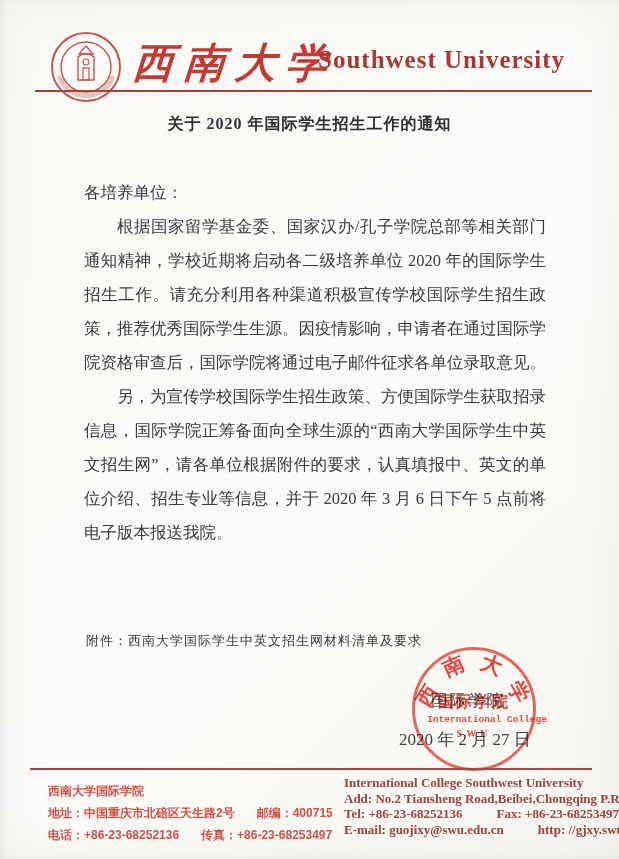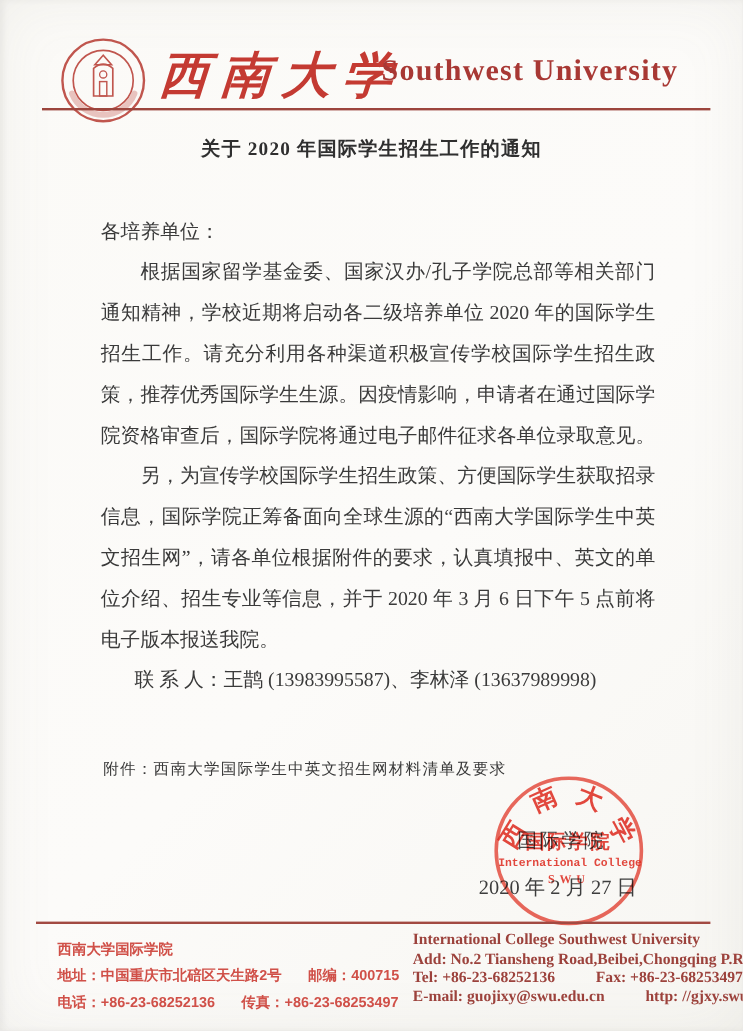--- a/index.html
+++ b/index.html
@@ -51,21 +51,21 @@
     position:absolute;left:412px;top:647px;width:118px;height:118px;
     border:3.5px solid rgba(230,55,40,.75);border-radius:50%;
     mix-blend-mode:multiply;filter:blur(.2px);
   }
   .stamp span{position:absolute;color:rgba(228,48,36,.88);font-weight:bold;}
   .stamp .rim0{left:2px;top:32px;font-size:21px;transform:rotate(-58deg);}
   .stamp .rim1{left:28px;top:2px;font-size:21px;transform:rotate(-24deg);}
   .stamp .rim2{left:66px;top:1px;font-size:21px;transform:rotate(22deg);}
   .stamp .rim3{left:93px;top:28px;font-size:21px;transform:rotate(62deg);}
   .stamp .c1{left:0;top:42px;width:118px;text-align:center;font-size:16px;letter-spacing:2px;}
-  .stamp .c2{left:0;top:64px;width:120px;text-align:center;font-size:9.5px;font-family:"Liberation Mono","DejaVu Sans Mono",monospace;letter-spacing:0;}
+  .stamp .c2{left:12px;top:64px;width:120px;text-align:center;font-size:9.5px;font-family:"Liberation Mono","DejaVu Sans Mono",monospace;letter-spacing:0;}
   .stamp .c3{left:0;top:78px;width:118px;text-align:center;font-size:10px;letter-spacing:4px;}
   
   .footer-rule{position:absolute;left:30px;top:768px;width:562px;height:2px;background:#a24a42;}
   .footer-left{
     position:absolute;left:48px;top:780px;width:280px;
     font-family:"Liberation Sans","DejaVu Sans",sans-serif;
     font-size:12px;line-height:22px;color:#d05048;font-weight:bold;
   }
   .footer-left .row{display:flex;gap:22px;white-space:nowrap;}
   .footer-right{
@@ -91,21 +91,20 @@
   <div class="cn-name">西南大学</div>
   <div class="en-name">Southwest University</div>
   <div class="header-rule"></div>
 
   <div class="doc-title">关于 2020 年国际学生招生工作的通知</div>
 
   <div class="body-text">
     <p class="para salutation">各培养单位：</p>
     <p class="para">根据国家留学基金委、国家汉办/孔子学院总部等相关部门通知精神，学校近期将启动各二级培养单位 2020 年的国际学生招生工作。请充分利用各种渠道积极宣传学校国际学生招生政策，推荐优秀国际学生生源。因疫情影响，申请者在通过国际学院资格审查后，国际学院将通过电子邮件征求各单位录取意见。</p>
     <p class="para">另，为宣传学校国际学生招生政策、方便国际学生获取招录信息，国际学院正筹备面向全球生源的“西南大学国际学生中英文招生网”，请各单位根据附件的要求，认真填报中、英文的单位介绍、招生专业等信息，并于 2020 年 3 月 6 日下午 5 点前将电子版本报送我院。</p>
-    <p class="para contact">联 系 人：王鹊 (13983995587)、李林泽 (13637989998)</p>
   </div>
 
   <div class="attachment">附件：西南大学国际学生中英文招生网材料清单及要求</div>
 
   <div class="sign-unit">国际学院</div>
   <div class="sign-date">2020 年 2 月 27 日</div>
 
   <div class="stamp">
     <span class="rim0">西</span>
     <span class="rim1">南</span>

